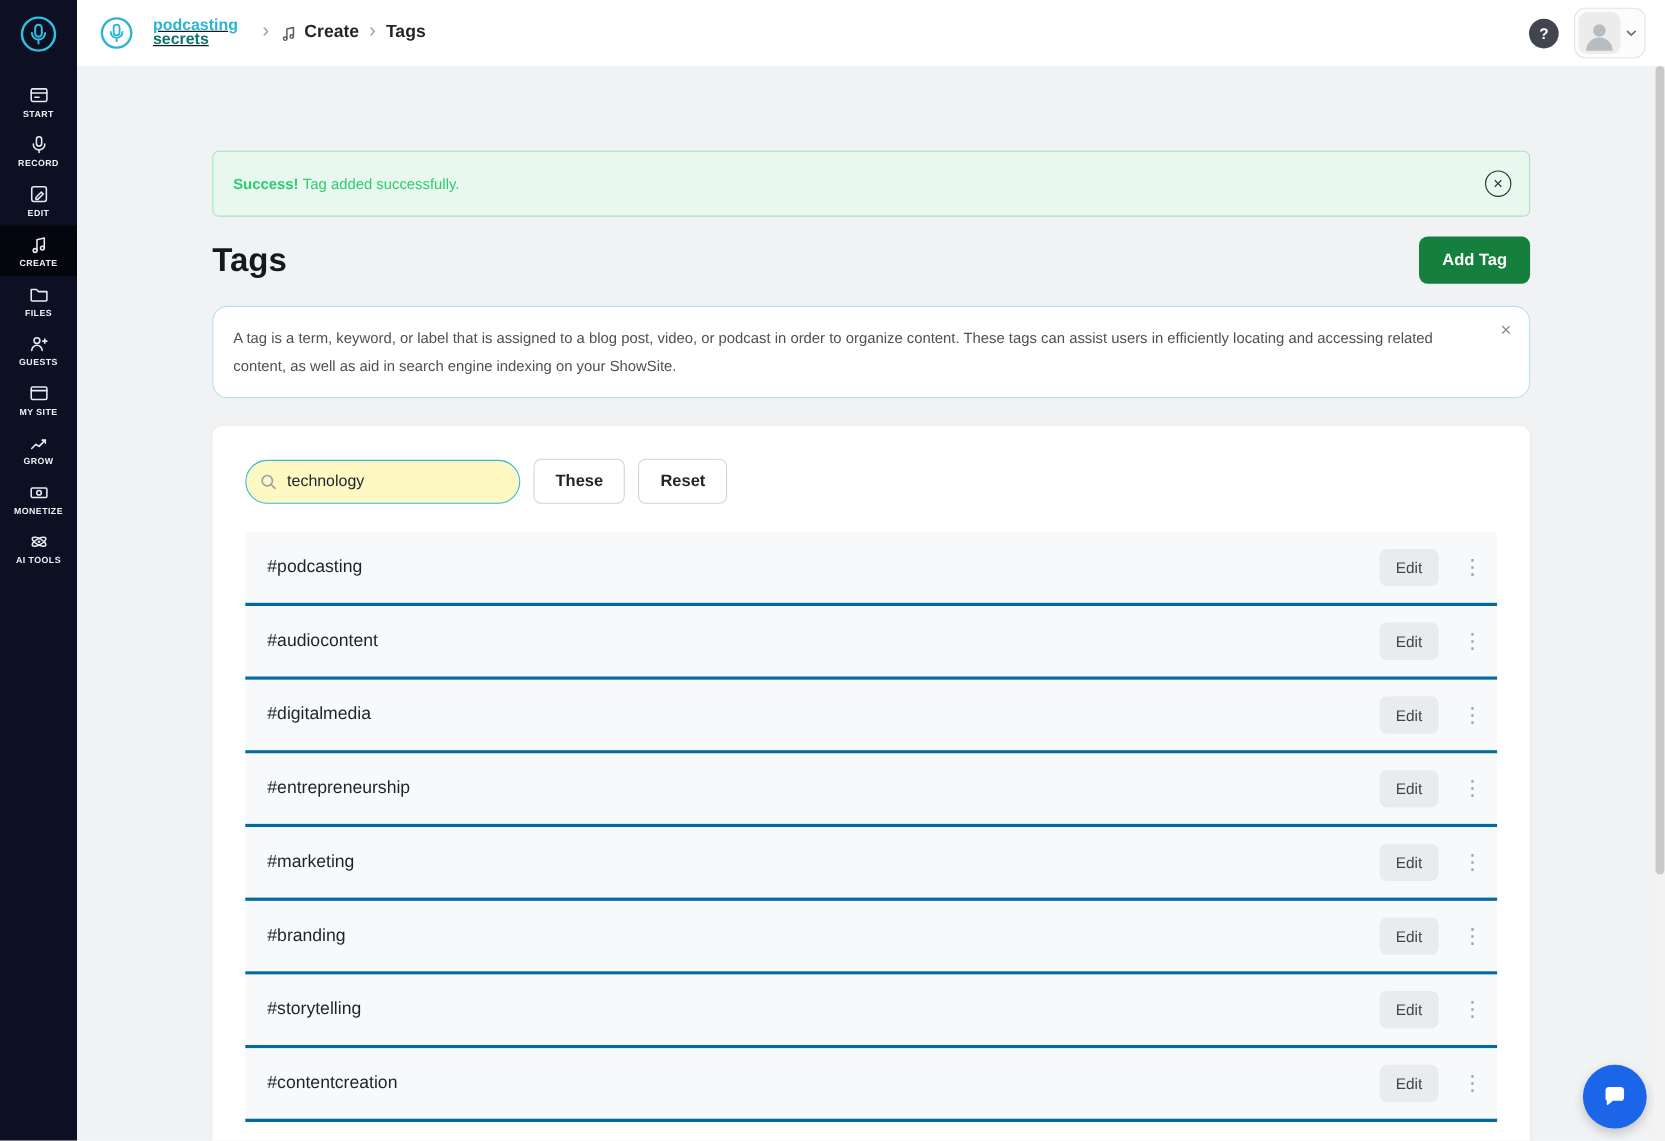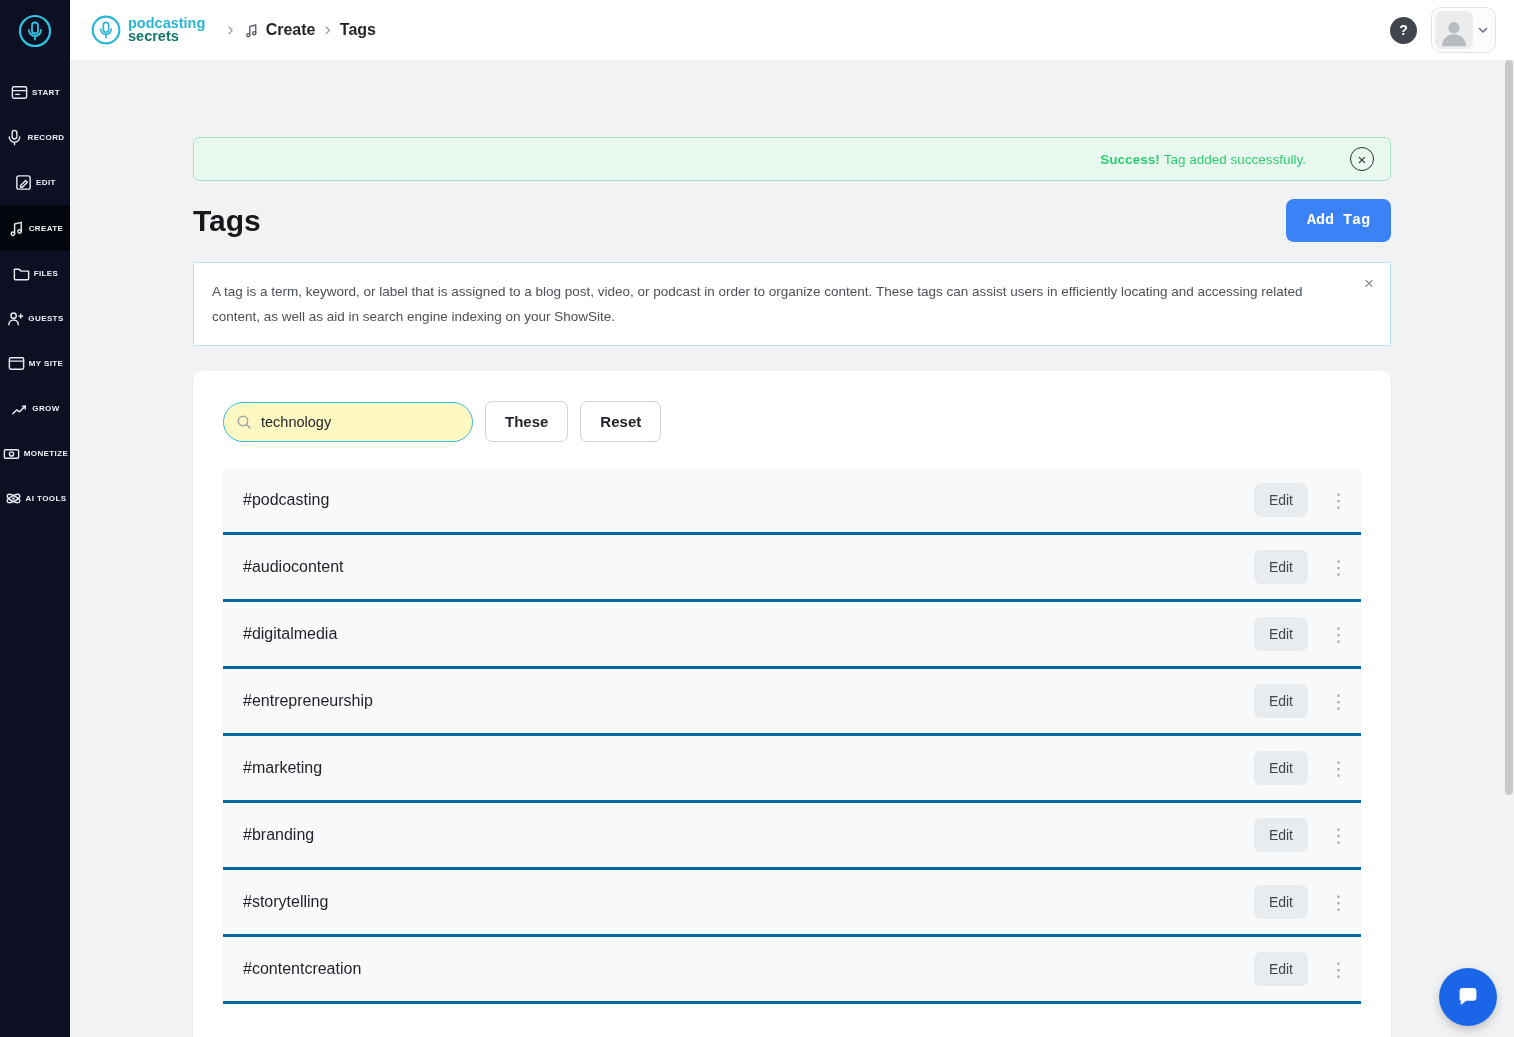--- a/index.html
+++ b/index.html
@@ -3,54 +3,54 @@
 <meta charset="utf-8">
 <style>
   * { margin:0; padding:0; box-sizing:border-box; }
   html,body { width:1514px; height:1037px; overflow:hidden; }
   body { font-family:"Liberation Sans", sans-serif; background:#f1f2f3; position:relative; }
 
   
   .sidebar { position:absolute; left:0; top:0; width:70px; height:100%; background:#0c1022; z-index:30; display:flex; flex-direction:column; align-items:center; }
   .sidebar-logo { height:62px; display:flex; align-items:center; justify-content:center; width:100%; cursor:pointer; }
   .nav { width:100%; padding-top:8px; }
-  .nav-item { height:45px; display:flex; flex-direction:row; align-items:center; justify-content:center; gap:3px; cursor:pointer; }
+  .nav-item { height:45px; display:flex; flex-direction:column; align-items:center; justify-content:center; gap:3px; cursor:pointer; }
   .nav-item.active { background:#04060d; height:46px; }
   .nav-label { font-size:8px; font-weight:700; letter-spacing:.4px; color:#eef1f6; }
   .nicon { width:19px; height:19px; stroke:#e7ebf2; stroke-width:1.5; fill:none; stroke-linecap:round; stroke-linejoin:round; }
 
   
   .topbar { position:absolute; left:70px; top:0; right:0; height:60px; background:#ffffff; display:flex; align-items:center; justify-content:space-between; padding:0 18px 0 20px; z-index:20; }
   .topbar-left { display:flex; align-items:center; }
-  .logo-wrap { display:flex; align-items:center; gap:6px; cursor:pointer; }
+  .logo-wrap { display:flex; align-items:center; gap:17px; cursor:pointer;text-decoration:underline; }
   .logo-text { line-height:13px; }
   .logo-text .l1 { color:#2ab5d6; font-weight:700; font-size:14.5px; display:block; }
   .logo-text .l2 { color:#0f766e; font-weight:800; font-size:14.5px; display:block; }
   .crumbs { display:flex; align-items:center; gap:9px; margin-left:22px; }
   .crumb-chevron { color:#9aa1a8; font-size:19px; line-height:1; padding-bottom:3px; }
   .crumb { font-size:16px; font-weight:700; color:#1f2428; cursor:pointer; display:flex; align-items:center; gap:6px; }
   .topbar-right { display:flex; align-items:center; gap:14px; }
   .help-btn { width:27px; height:27px; border-radius:50%; background:#40454e; color:#fff; font-size:14px; font-weight:700; display:flex; align-items:center; justify-content:center; cursor:pointer; }
   .avatar-btn { display:flex; align-items:center; gap:4px; background:#fcfcfc; border:1px solid #e4e4e4; border-radius:10px; padding:3px 6px 3px 3px; cursor:pointer; }
   .avatar { width:38px; height:38px; border-radius:8px; background:#ececec; display:flex; align-items:flex-end; justify-content:center; overflow:hidden; }
 
   
   .main { position:absolute; left:70px; top:60px; right:0; bottom:0; background:#f1f2f3; overflow:hidden; }
   .container { width:1198px; margin:0 auto; padding-top:77px; }
 
-  .alert { background:#e9f8ef; border:1px solid #a7e3c2; border-radius:6px; height:44px; display:flex; align-items:center; justify-content:flex-end; padding:0 16px 0 18px;gap:44px; }
+  .alert { background:#e9f8ef; border:1px solid #a7e3c2; border-radius:6px; height:60px; display:flex; align-items:center; justify-content:space-between; padding:0 16px 0 18px;gap:44px; }
   .alert-text { font-size:13.5px; color:#2ecc71; }
   .alert-text b { font-weight:700; margin-right:4px; }
   .alert-close { width:24px; height:24px; border-radius:50%; border:1.5px solid #2b2f33; color:#2b2f33; font-size:15px; line-height:1; display:flex; align-items:center; justify-content:center; cursor:pointer; background:transparent; }
 
   .title-row { display:flex; align-items:center; justify-content:space-between; margin-top:18px; }
   .page-title { font-size:30px; font-weight:800; color:#16181b; }
-  .add-tag-btn { background:#3b82f6; color:#fff; border:none; border-radius:8px; font-size:15px; font-weight:700; padding:13px 21px; cursor:pointer; font-family:Liberation Mono, monospace; }
-
-  .info-box { position:relative; margin-top:20px; background:#ffffff; border:1px solid #b7e3ef; border-radius:0; padding:16px 46px 16px 18px; font-size:13.5px; line-height:25px; color:#4b5157; }
+  .add-tag-btn { background:#15803d; color:#fff; border:none; border-radius:8px; font-size:15px; font-weight:700; padding:13px 21px; cursor:pointer; font-family:Liberation Sans, sans-serif; }
+
+  .info-box { position:relative; margin-top:20px; background:#ffffff; border:1px solid #b7e3ef; border-radius:14px; padding:16px 46px 16px 18px; font-size:13.5px; line-height:25px; color:#4b5157; }
   .info-close { position:absolute; top:12px; right:16px; font-size:17px; color:#868e96; cursor:pointer; background:none; border:none; line-height:1; }
 
   .card { margin-top:25px; background:#ffffff; border-radius:10px; box-shadow:0 1px 3px rgba(0,0,0,.05); padding:30px 30px 0; height:700px; overflow:hidden; }
 
   .search-row { display:flex; align-items:center; gap:12px; }
   .search-wrap { position:relative; }
   .search-input { width:250px; height:40px; border:1.5px solid #35b9dc; border-radius:21px; padding:0 14px 0 37px; font-size:14.5px; color:#212529; outline:none; font-family:inherit; background:#fef9c3; }
   .search-icon { position:absolute; left:13px; top:12px; }
   .btn-plain { background:#fff; border:1px solid #ced4da; border-radius:7px; padding:11px 19px; font-size:15px; font-weight:700; color:#212529; cursor:pointer; font-family:inherit; }
 

